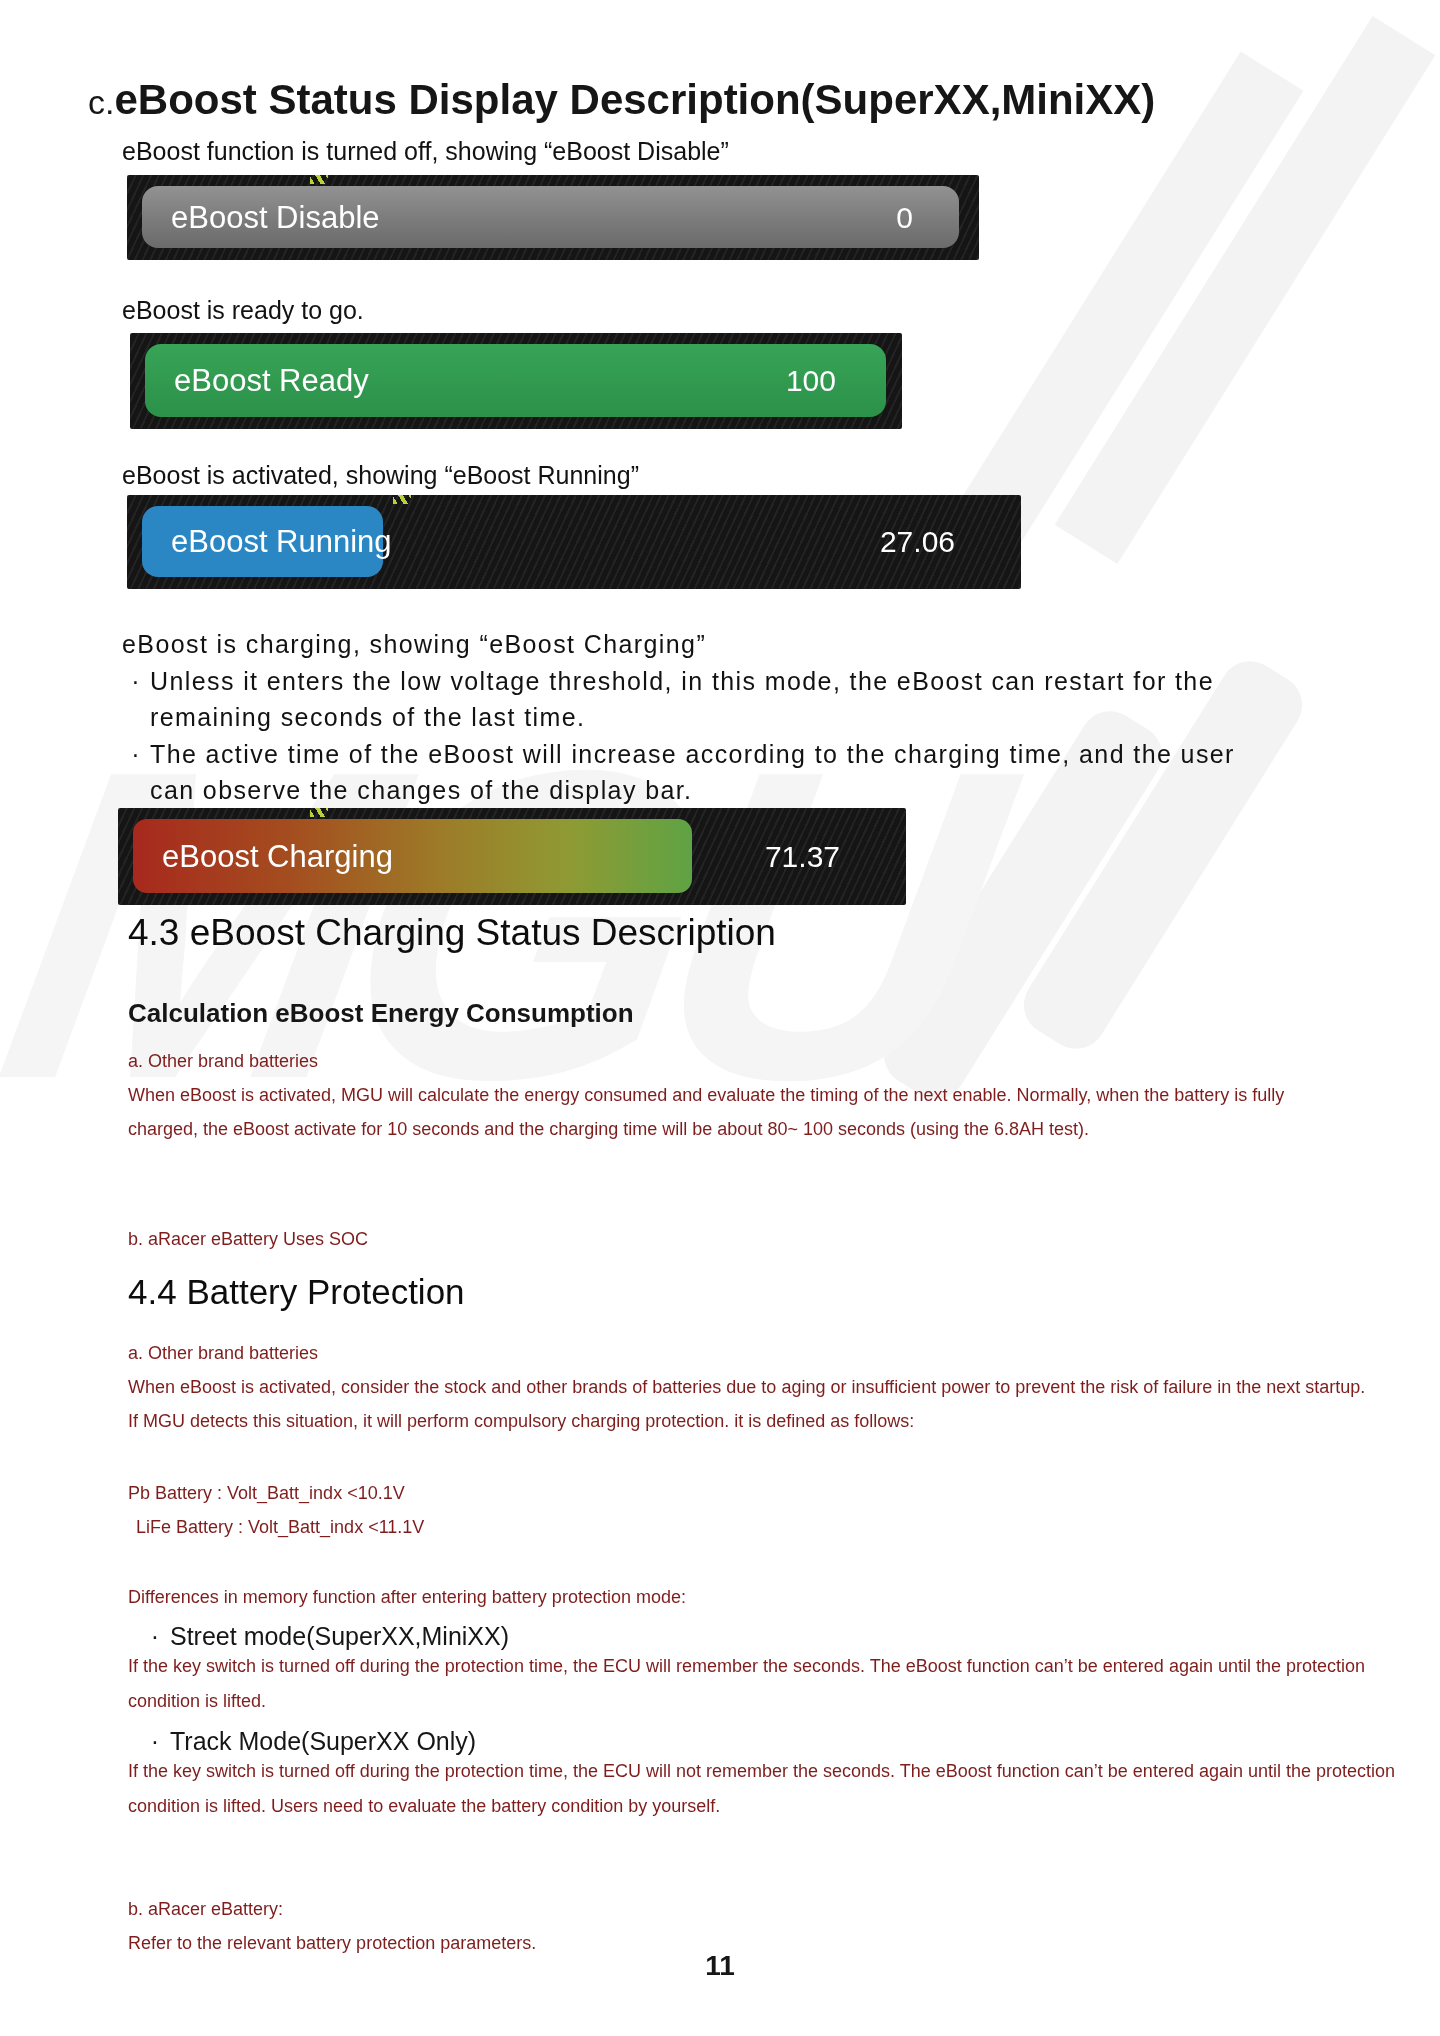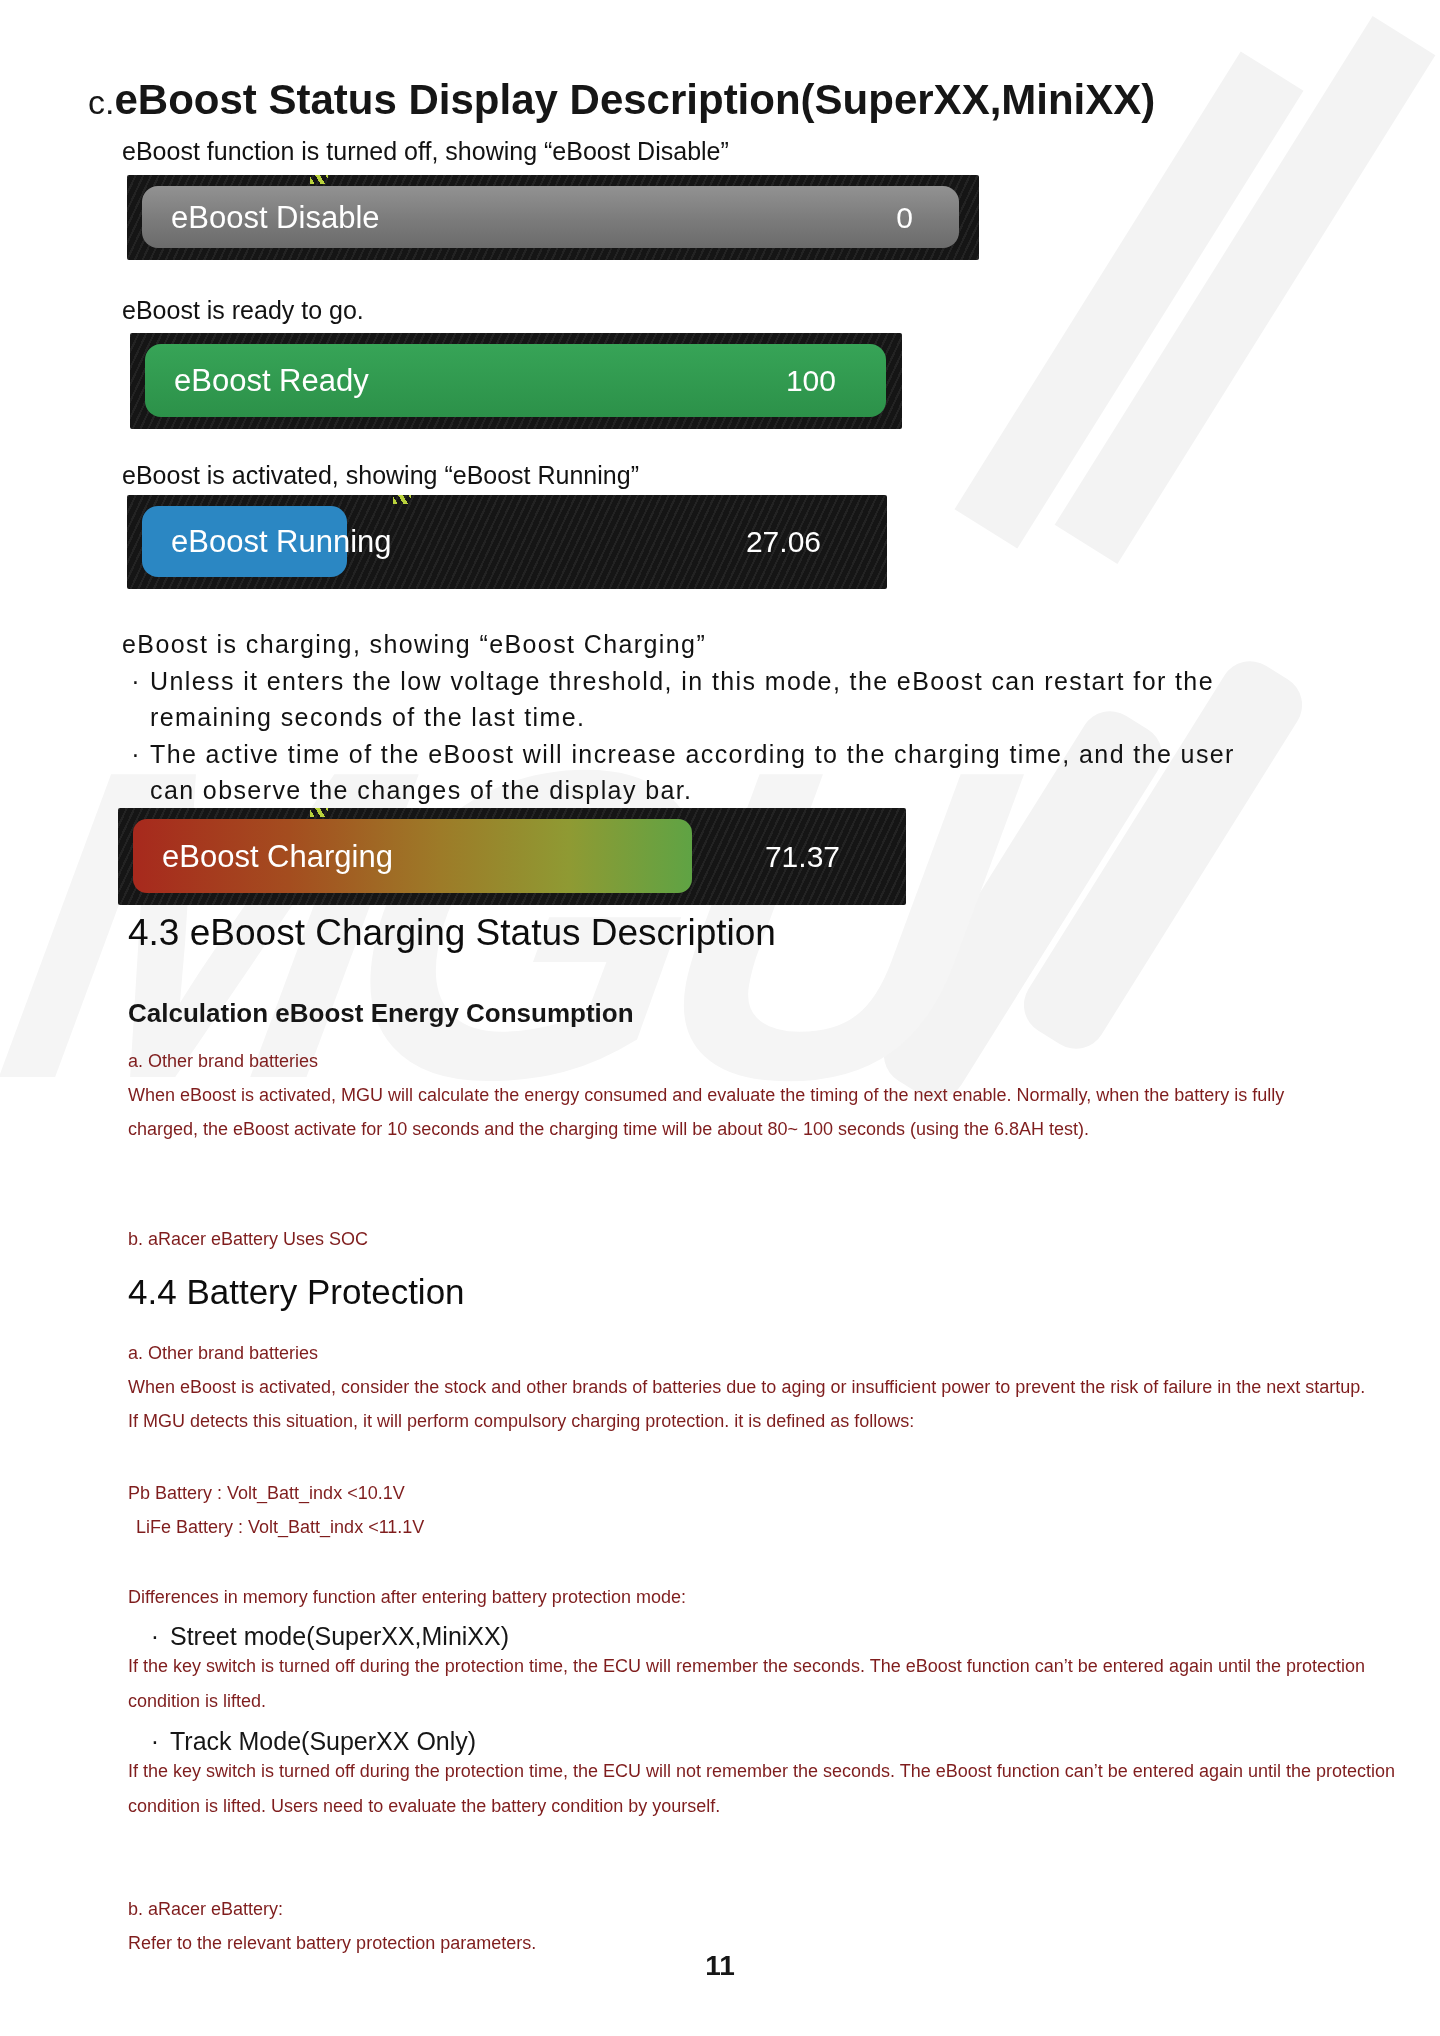--- a/index.html
+++ b/index.html
@@ -98,21 +98,21 @@
     </div>
 
     <div class="abs caption" style="left:122px; top:296px;">eBoost is ready to go.</div>
     <div class="statusbar bar-ready" style="left:130px; top:333px; width:772px; height:96px;">
       <div class="pill"></div>
       <div class="bar-label">eBoost Ready</div>
       <div class="bar-value">100</div>
     </div>
 
     <div class="abs caption" style="left:122px; top:461px;">eBoost is activated, showing “eBoost Running”</div>
-    <div class="statusbar bar-running" style="left:127px; top:495px; width:760px; height:94px;">
+    <div class="statusbar bar-running" style="left:127px; top:495px; width:894px; height:94px;">
       <div class="frag" style="left:266px;"></div>
       <div class="pill"></div>
       <div class="bar-label">eBoost Running</div>
       <div class="bar-value">27.06</div>
     </div>
 
     <div class="abs charging-block">
       <div>eBoost is charging, showing “eBoost Charging”</div>
       <div class="bullet-row">
         <span class="bullet-mark">·</span>

